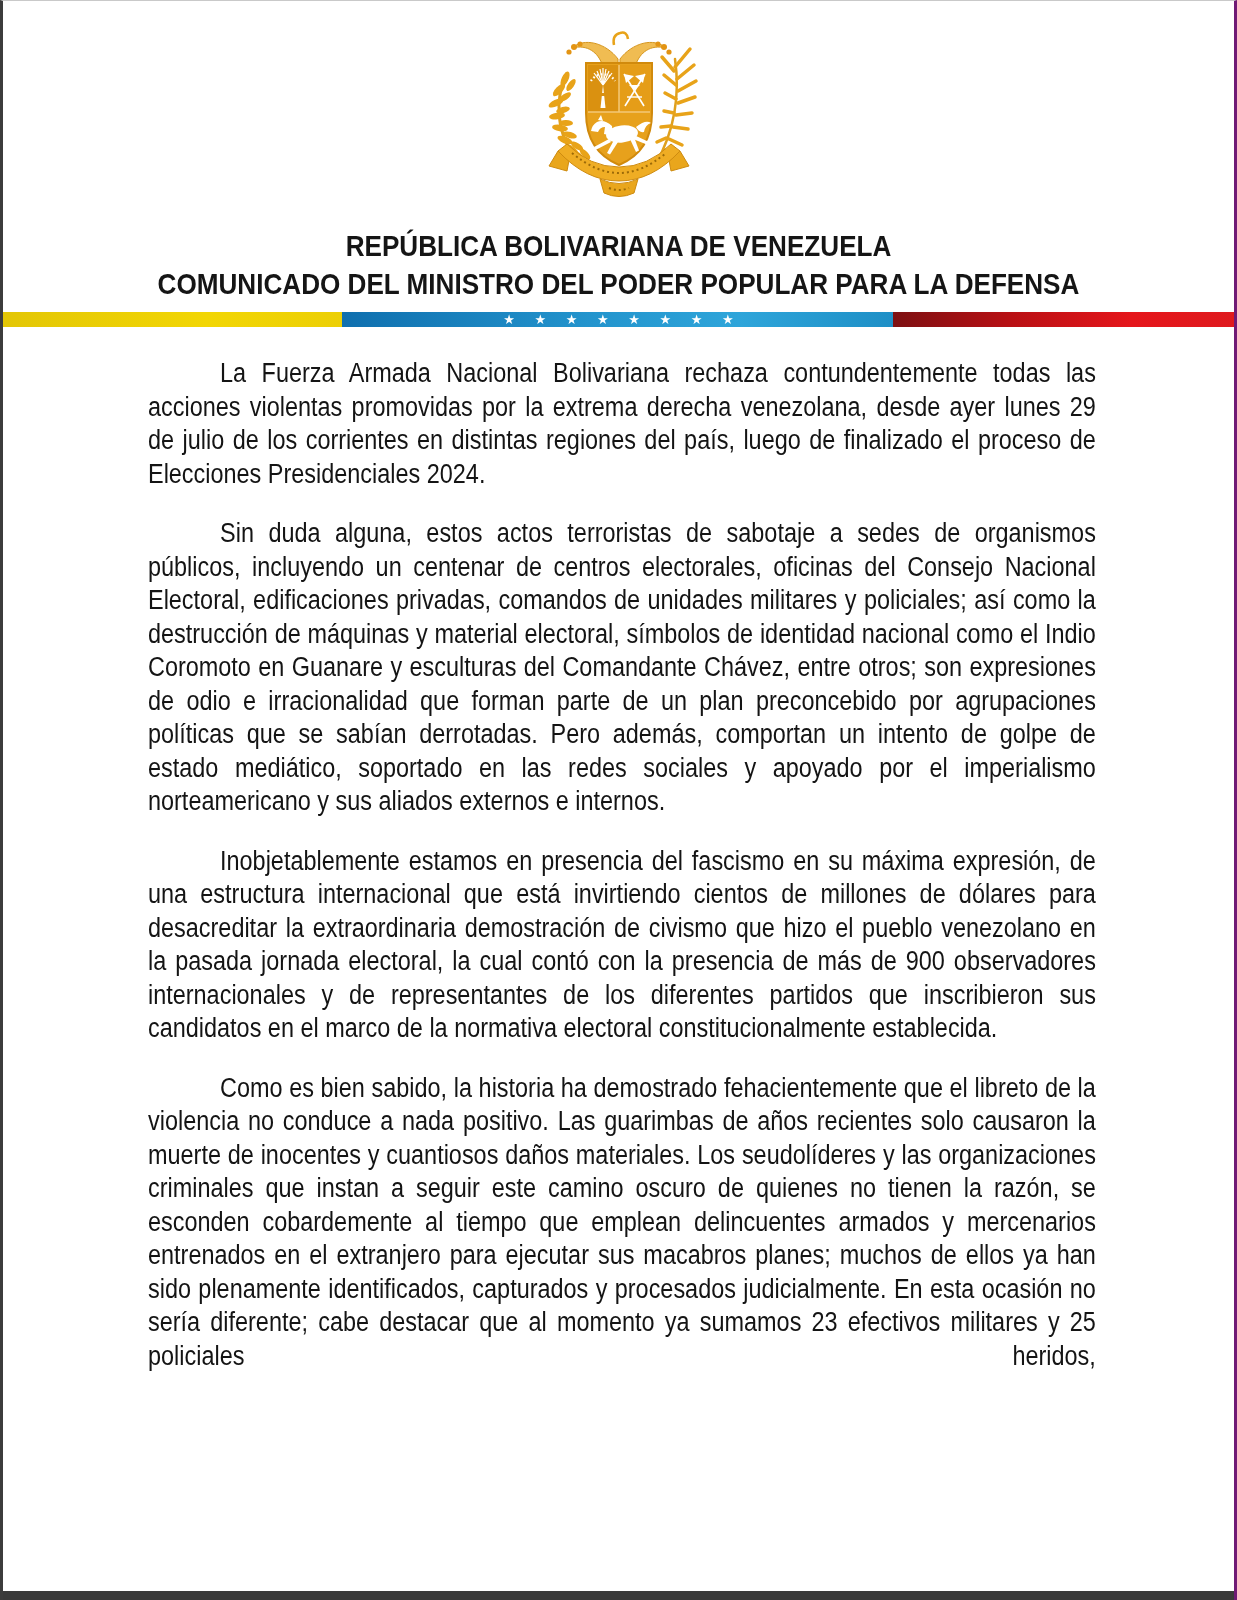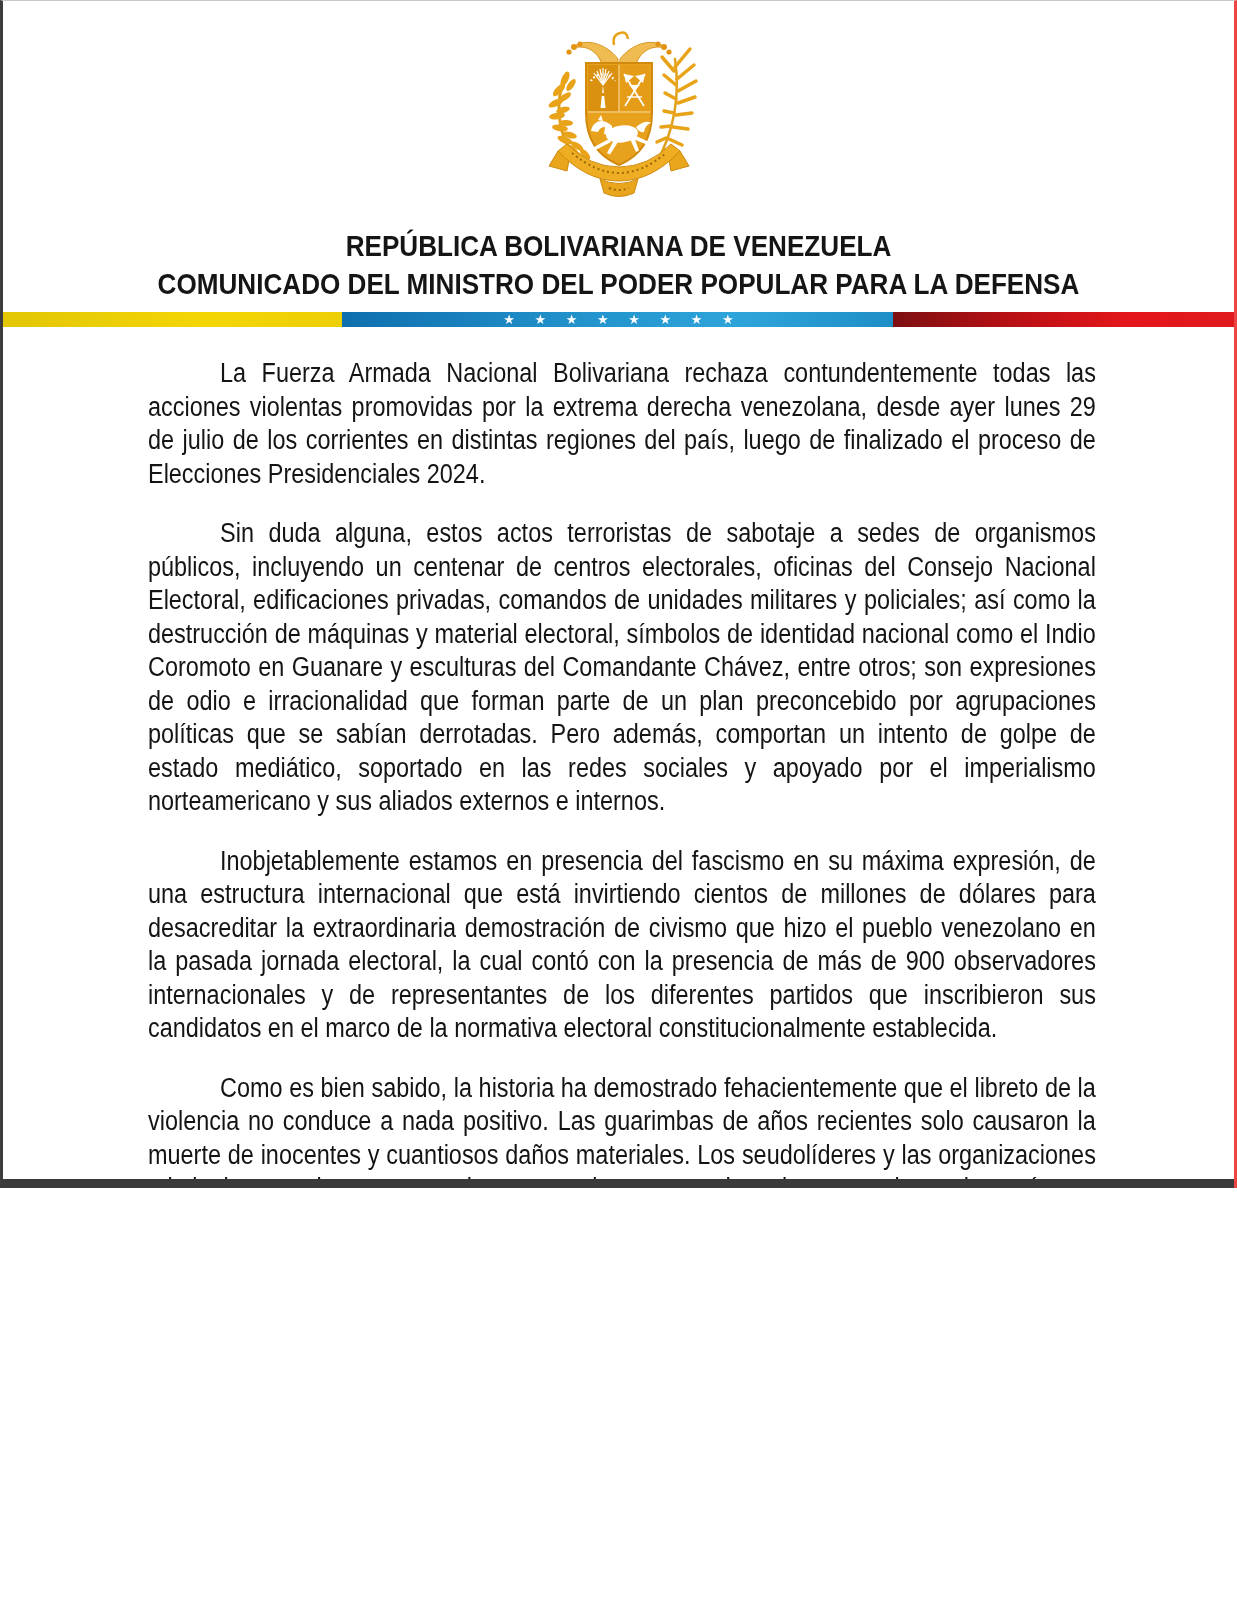--- a/index.html
+++ b/index.html
@@ -1,23 +1,23 @@
 <!DOCTYPE html>
 <html lang="es"><head>
 <meta charset="utf-8">
 <style>
   html, body { margin: 0; padding: 0; background: #ffffff; }
   .page {
     position: relative;
     width: 1237px;
-    height: 1188px;
+    height: 1600px;
     box-sizing: border-box;
     background: #ffffff;
     border-left: 3px solid #3c3c3c;
-    border-right: 3px solid #ef4444;
+    border-right: 3px solid #701a75;
     border-top: 1px solid #c9c9c9;
     overflow: hidden;
     font-family: "Liberation Sans", sans-serif;
     color: #141414;
   }
 
   
   .emblem-wrap {
     position: absolute;
     top: 22px; left: 0; width: 100%;

